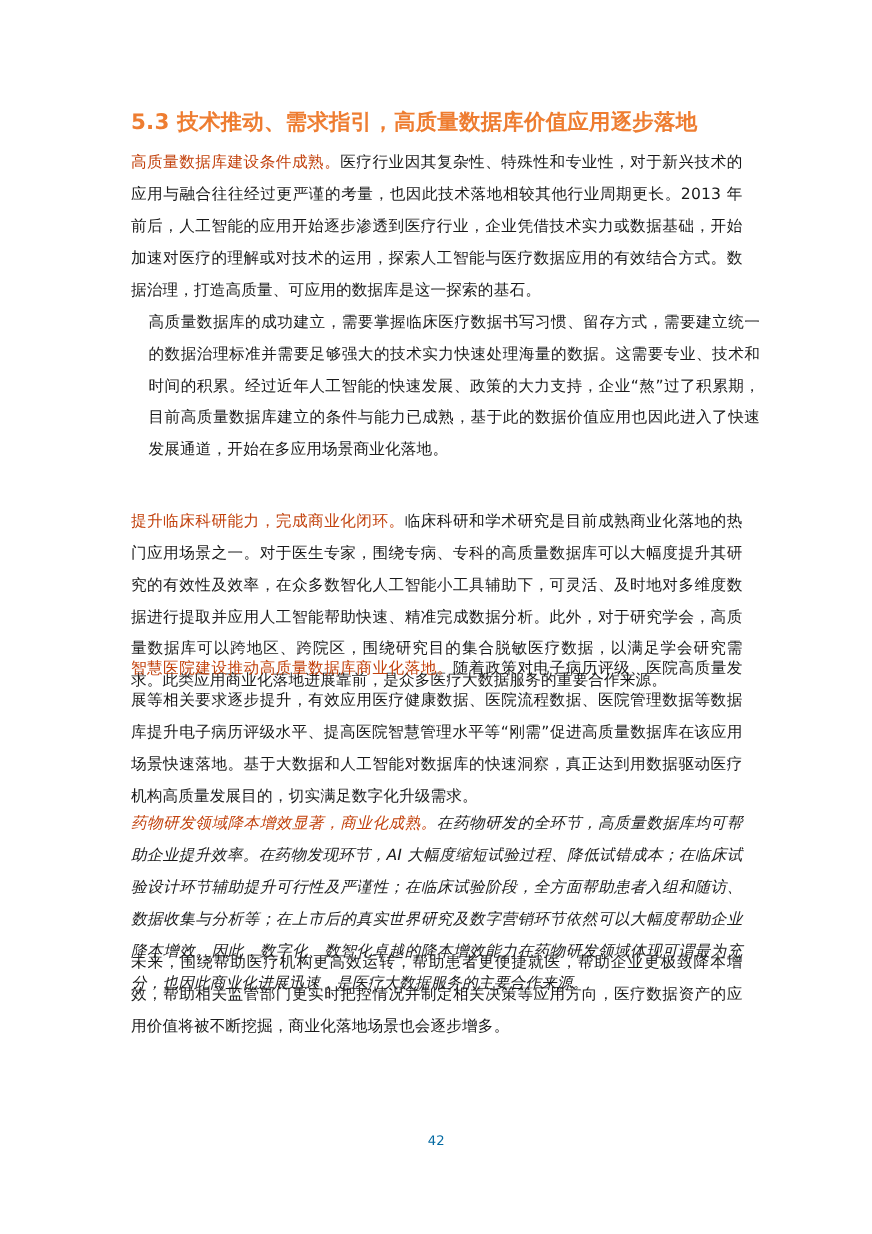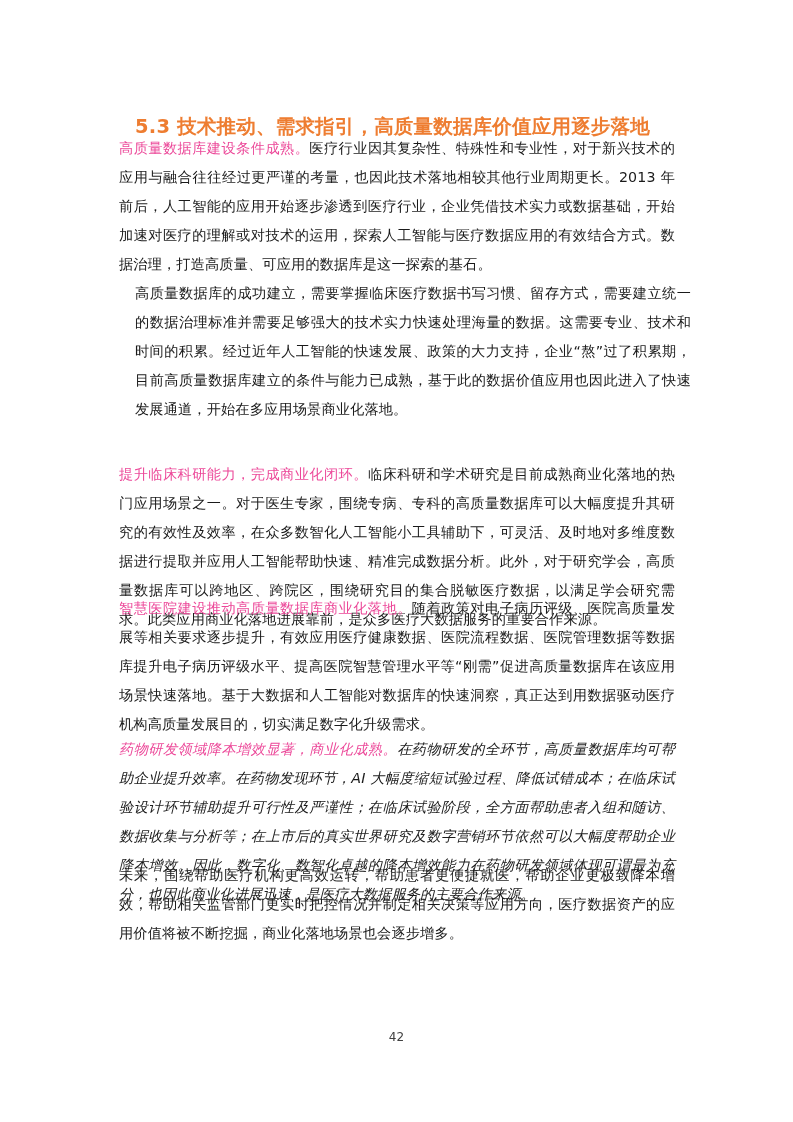--- a/index.html
+++ b/index.html
@@ -12,49 +12,49 @@
       height: 1122px;
       position: relative;
       overflow: hidden;
       font-family: "DejaVu Sans", "Liberation Sans", sans-serif;
       color: #1a1a1a;
     }
     .section-title {
       position: absolute;
       left: 119px;
       top: 97px;
-      margin: 16px;
+      margin: 0;
       font-size: 19.5px;
       font-weight: bold;
       color: #ee7d31;
       letter-spacing: 0.2px;
       white-space: nowrap;
     }
     .para {
       position: absolute;
       left: 119px;
       width: 556px;
       margin: 0;
       font-size: 14.2px;
       line-height: 29px;
       text-align: justify;
       text-justify: inter-character;
       letter-spacing: 0.15px;
     }
     .lead {
-      color: #ec4899;
+      color: #c2410c;
     }
     .page-number {
       position: absolute;
       left: 0;
       width: 793px;
       top: 1030px;
       text-align: center;
       font-size: 12px;
-      color: #404040;
+      color: #0369a1;
     }
   </style>
 </head>
 <body>
 
 <h2 class="section-title">5.3 技术推动、需求指引，高质量数据库价值应用逐步落地</h2>
 
 <p class="para" style="top:134px;"><span class="lead">高质量数据库建设条件成熟。</span><span>医疗行业因其复杂性、特殊性和专业性，对于新兴技术的应用与融合往往经过更严谨的考量，也因此技术落地相较其他行业周期更长。2013 年前后，人工智能的应用开始逐步渗透到医疗行业，企业凭借技术实力或数据基础，开始加速对医疗的理解或对技术的运用，探索人工智能与医疗数据应用的有效结合方式。数据治理，打造高质量、可应用的数据库是这一探索的基石。</span></p>
 
 <p class="para" style="top:279px;margin-left:16px;"><span class="lead"></span><span>高质量数据库的成功建立，需要掌握临床医疗数据书写习惯、留存方式，需要建立统一的数据治理标准并需要足够强大的技术实力快速处理海量的数据。这需要专业、技术和时间的积累。经过近年人工智能的快速发展、政策的大力支持，企业“熬”过了积累期，目前高质量数据库建立的条件与能力已成熟，基于此的数据价值应用也因此进入了快速发展通道，开始在多应用场景商业化落地。</span></p>

